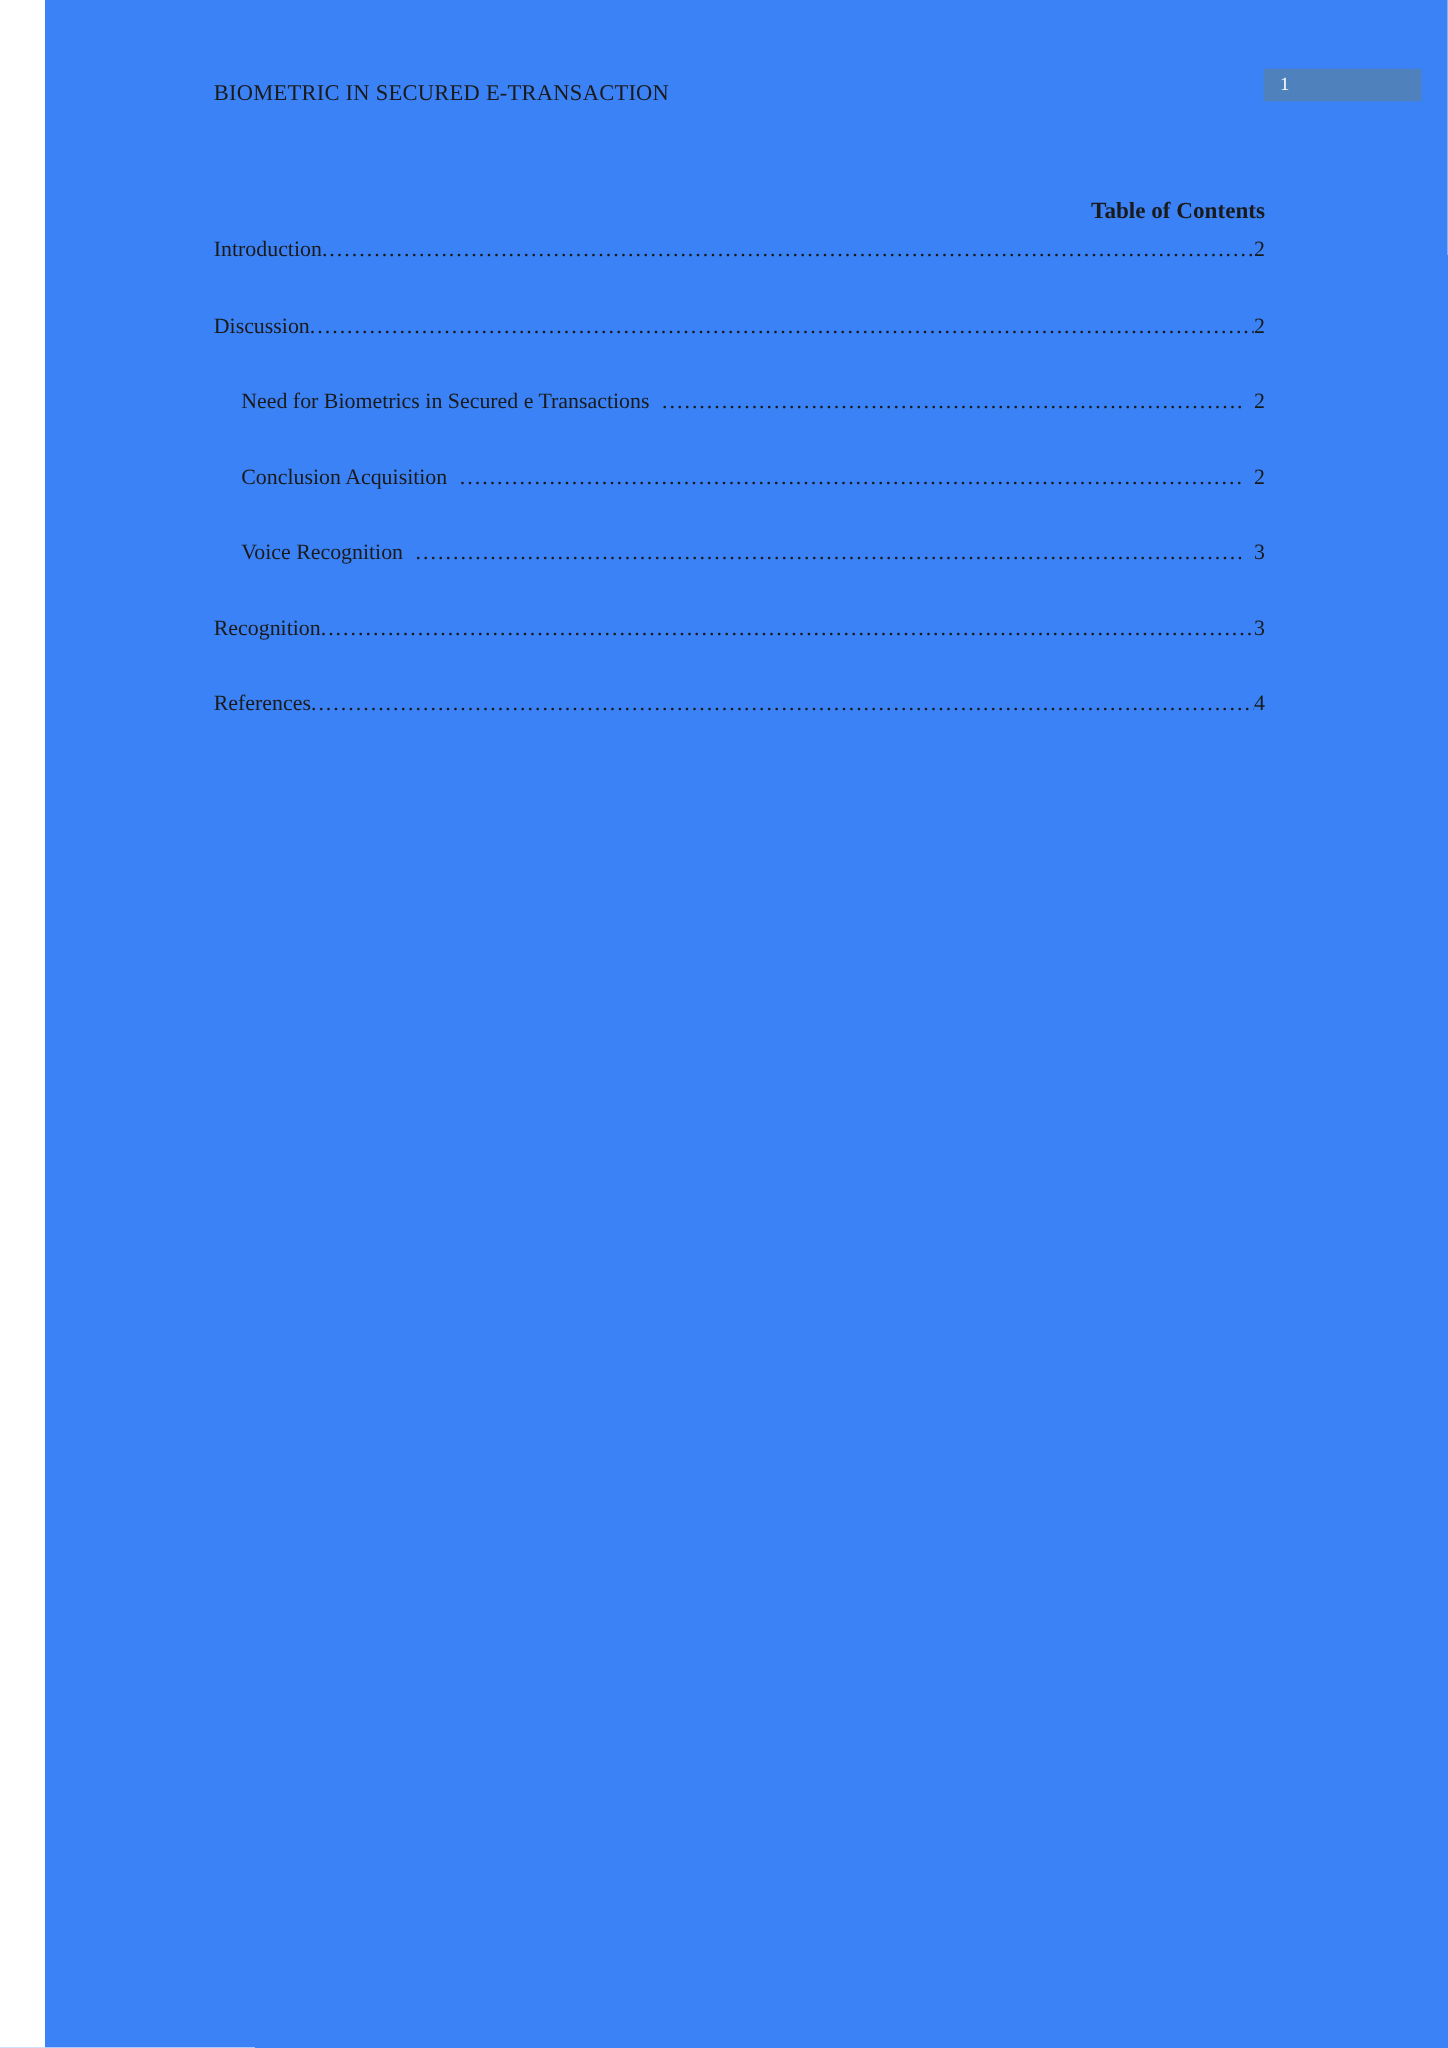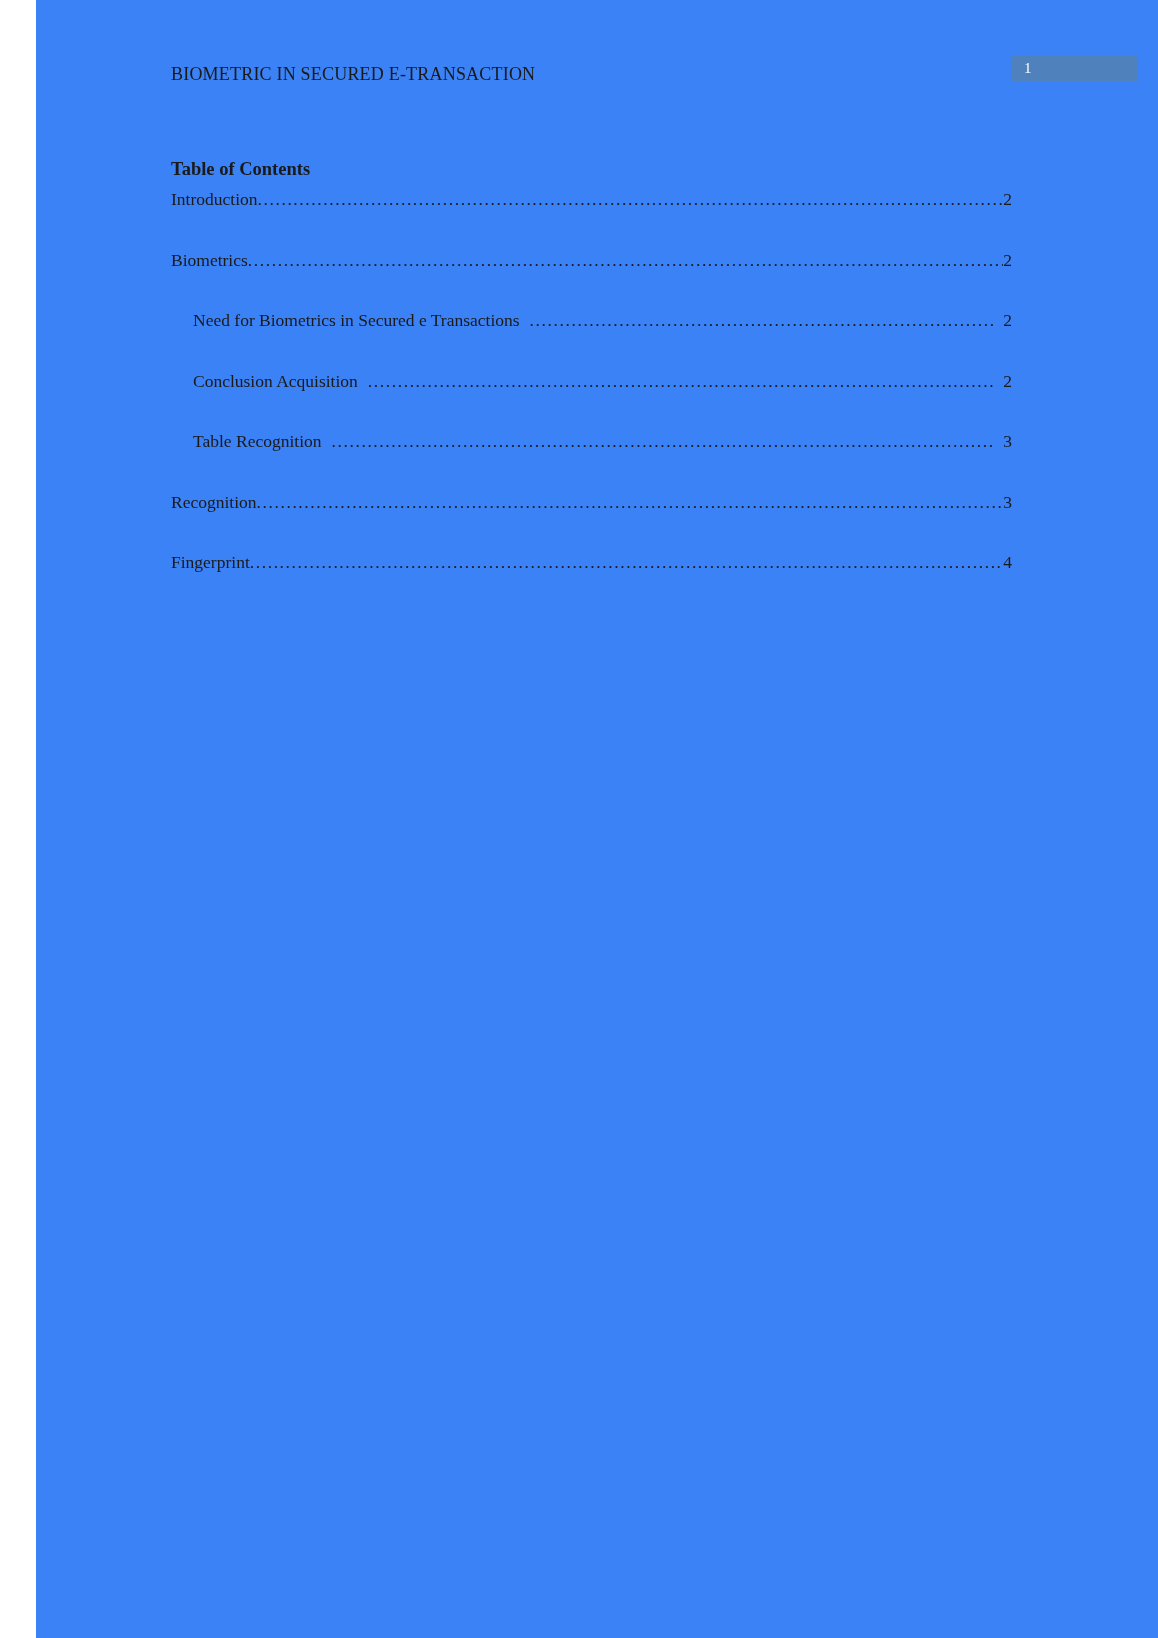--- a/index.html
+++ b/index.html
@@ -38,21 +38,21 @@
     padding-left: 13px;
     box-sizing: border-box;
   }
   .toc-container {
     position: absolute;
     top: 157px;
     left: 135px;
     width: 841px;
   }
   .toc-title {
-    text-align: left;
+    text-align: right;
     font-weight: bold;
     font-size: 18.5px;
     line-height: 24px;
     margin: 0 0 7px 0;
   }
   .toc-row {
     display: flex;
     align-items: flex-start;
     font-size: 17.5px;
     line-height: 22px;
@@ -91,49 +91,49 @@
 
     <div class="toc-title">Table of Contents</div>
 
     <div class="toc-row">
       <span class="label">Introduction</span>
       <span class="dots">................................................................................................................................................................................................................................................................................................................................................................................................................</span>
       <span class="pagenum">2</span>
     </div>
 
     <div class="toc-row">
-      <span class="label">Biometrics</span>
+      <span class="label">Discussion</span>
       <span class="dots">................................................................................................................................................................................................................................................................................................................................................................................................................</span>
       <span class="pagenum">2</span>
     </div>
 
     <div class="toc-row indent">
       <span class="label">Need for Biometrics in Secured e Transactions</span>
       <span class="dots">................................................................................................................................................................................................................................................................................................................................................................................................................</span>
       <span class="pagenum">2</span>
     </div>
 
     <div class="toc-row indent">
       <span class="label">Conclusion Acquisition</span>
       <span class="dots">................................................................................................................................................................................................................................................................................................................................................................................................................</span>
       <span class="pagenum">2</span>
     </div>
 
     <div class="toc-row indent">
-      <span class="label">Table Recognition</span>
+      <span class="label">Voice Recognition</span>
       <span class="dots">................................................................................................................................................................................................................................................................................................................................................................................................................</span>
       <span class="pagenum">3</span>
     </div>
 
     <div class="toc-row">
       <span class="label">Recognition</span>
       <span class="dots">................................................................................................................................................................................................................................................................................................................................................................................................................</span>
       <span class="pagenum">3</span>
     </div>
 
     <div class="toc-row">
-      <span class="label">Fingerprint</span>
+      <span class="label">References</span>
       <span class="dots">................................................................................................................................................................................................................................................................................................................................................................................................................</span>
       <span class="pagenum">4</span>
     </div>
 
   </div>
 </div>
 
 </body></html>

